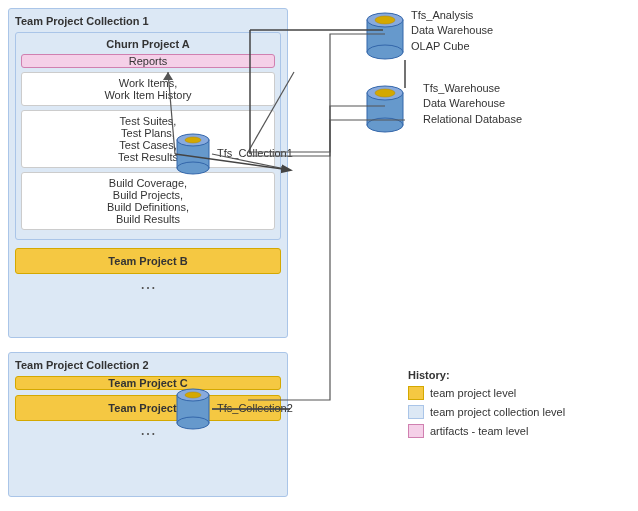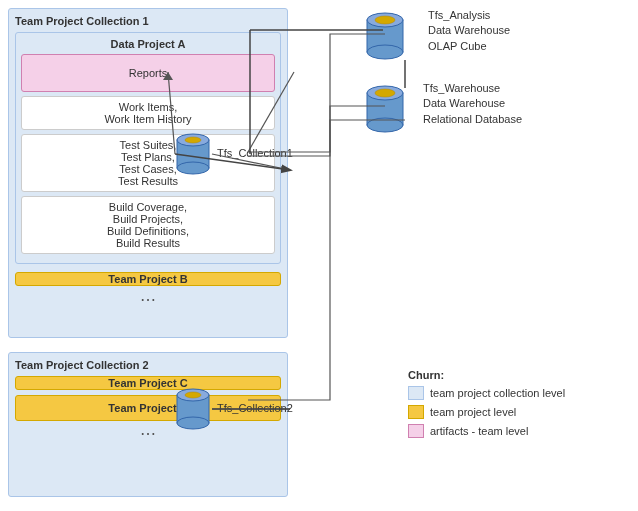--- a/index.html
+++ b/index.html
@@ -56,21 +56,21 @@
       color: #333;
       text-align: center;
       margin-bottom: 4px;
     }
 
     
     .pink-item {
       background: #f5d0e8;
       border: 1.5px solid #d080b0;
       border-radius: 3px;
-      padding: 12px 6px;
+      padding: 0 6px;
       text-align: center;
       margin-bottom: 4px;
       font-size: 11px;
       color: #333;
     }
 
     
     .white-item {
       background: #ffffff;
       border: 1.5px solid #ccc;
@@ -80,20 +80,21 @@
       margin-bottom: 4px;
       font-size: 11px;
       color: #333;
     }
 
     
     .tpb {
       background: #f5c842;
       border: 1.5px solid #d4a800;
       border-radius: 3px;
+      padding: 6px;
       text-align: center;
       font-weight: bold;
       font-size: 11px;
       color: #333;
       margin-bottom: 6px;
     }
 
     .ellipsis {
       text-align: center;
       font-size: 16px;
@@ -156,21 +157,21 @@
       line-height: 1.4;
     }
 
     
     .db-analysis {
       position: absolute;
       left: 365px;
       top: 8px;
       display: flex;
       align-items: flex-start;
-      gap: 23px;
+      gap: 6px;
     }
 
     
     .db-warehouse {
       position: absolute;
       left: 365px;
       top: 81px;
       display: flex;
       align-items: flex-start;
       gap: 18px;
@@ -253,21 +254,21 @@
   </style>
 </head>
 <body>
 
 <div class="diagram-container">
 
   <div class="tpc1">
     <div class="tpc1-label">Team Project Collection 1</div>
 
     <div class="tpa">
-      <div class="tpa-label">Data Project A</div>
+      <div class="tpa-label">Churn Project A</div>
 
       <div class="pink-item">
         <span>Reports</span>
       </div>
 
       <div class="white-item">Work Items,<br>Work Item History</div>
 
       <div class="white-item">Test Suites,<br>Test Plans,<br>Test Cases,<br>Test Results</div>
 
 
@@ -379,29 +380,29 @@
 
     <defs>
       <marker id="arrow" markerWidth="8" markerHeight="8" refX="6" refY="3" orient="auto">
         <path d="M0,0 L0,6 L8,3 z" fill="#444"></path>
       </marker>
     </defs>
   </svg>
 
   <div class="legend">
     <div>
-      <span class="legend-title">Churn:</span>
+      <span class="legend-title">History:</span>
+    </div>
+    <div class="legend-item">
+      <div class="legend-box legend-box-orange"></div>
+      <span>team project level</span>
     </div>
     <div class="legend-item">
       <div class="legend-box legend-box-blue"></div>
       <span>team project collection level</span>
     </div>
     <div class="legend-item">
-      <div class="legend-box legend-box-orange"></div>
-      <span>team project level</span>
-    </div>
-    <div class="legend-item">
       <div class="legend-box legend-box-pink"></div>
       <span>artifacts - team level</span>
     </div>
   </div>
 
 </div>
 
 </body></html>

